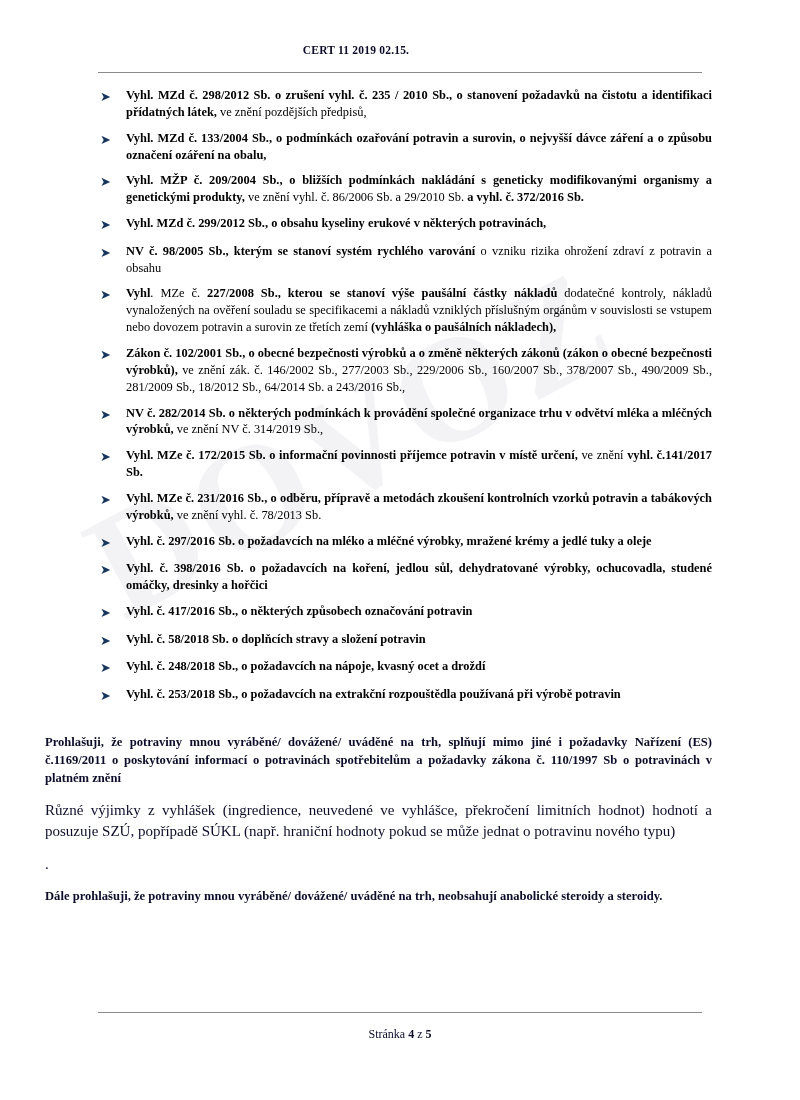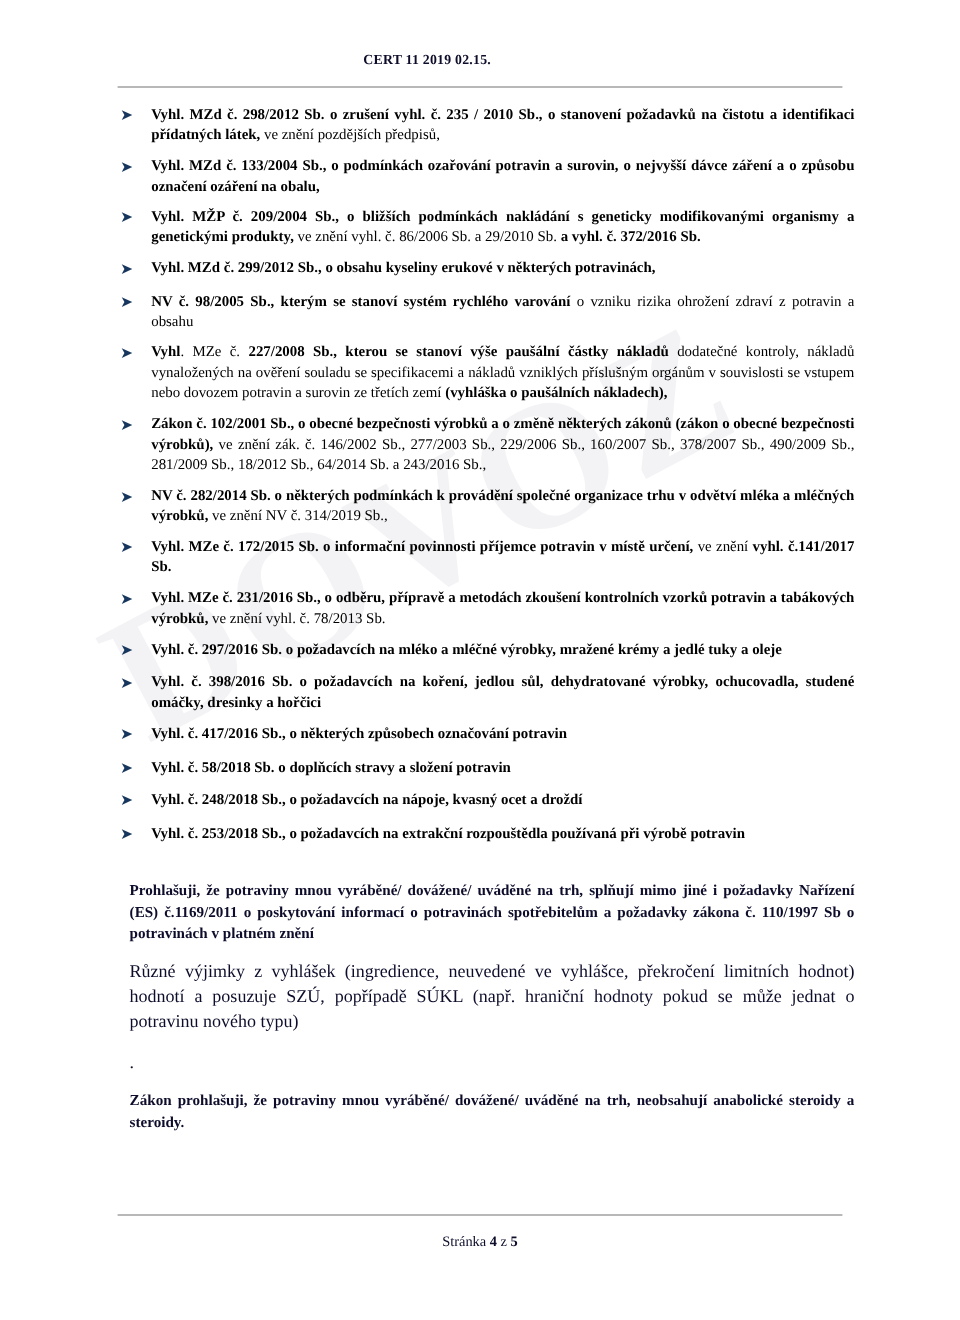--- a/index.html
+++ b/index.html
@@ -77,21 +77,21 @@
     flex: 1 1 auto;
     font-size: 12.4px;
     line-height: 1.36;
     color: #000000;
     text-align: justify;
   }
   .itext b {
     font-weight: bold;
   }
   .para-block {
-    margin: 30px 88px 0 108px;
+    margin: 30px 88px 0 45px;
   }
   .para {
     font-size: 12.6px;
     line-height: 1.42;
     color: #0d0d2b;
     text-align: justify;
     margin-bottom: 12px;
   }
   .para.bold {
     font-weight: bold;
@@ -247,21 +247,21 @@
           <b>Vyhl. č. 253/2018 Sb., o požadavcích na extrakční rozpouštědla používaná při výrobě potravin</b><span></span>
         </div>
       </div>
 
     </div>
 
     <div class="para-block">
       <div class="para bold">Prohlašuji, že potraviny mnou vyráběné/ dovážené/ uváděné na trh, splňují mimo jiné i požadavky Nařízení (ES) č.1169/2011 o poskytování informací o potravinách spotřebitelům a požadavky zákona č. 110/1997 Sb o potravinách v platném znění</div>
       <div class="para small">Různé výjimky z vyhlášek (ingredience, neuvedené ve vyhlášce, překročení limitních hodnot) hodnotí a posuzuje SZÚ, popřípadě SÚKL (např. hraniční hodnoty pokud se může jednat o potravinu nového typu)</div>
       <div class="para small">.</div>
-      <div class="para bold">Zákon prohlašuji, že potraviny mnou vyráběné/ dovážené/ uváděné na trh, neobsahují anabolické steroidy a steroidy.</div>
+      <div class="para bold">Dále prohlašuji, že potraviny mnou vyráběné/ dovážené/ uváděné na trh, neobsahují anabolické steroidy a steroidy.</div>
     </div>
 
   </div>
 
   <div class="footer">
     <div class="footer-rule"></div>
     <div class="footer-text"><span>Stránka </span><b>4</b><span> z </span><b>5</b></div>
   </div>
 
 </div>

